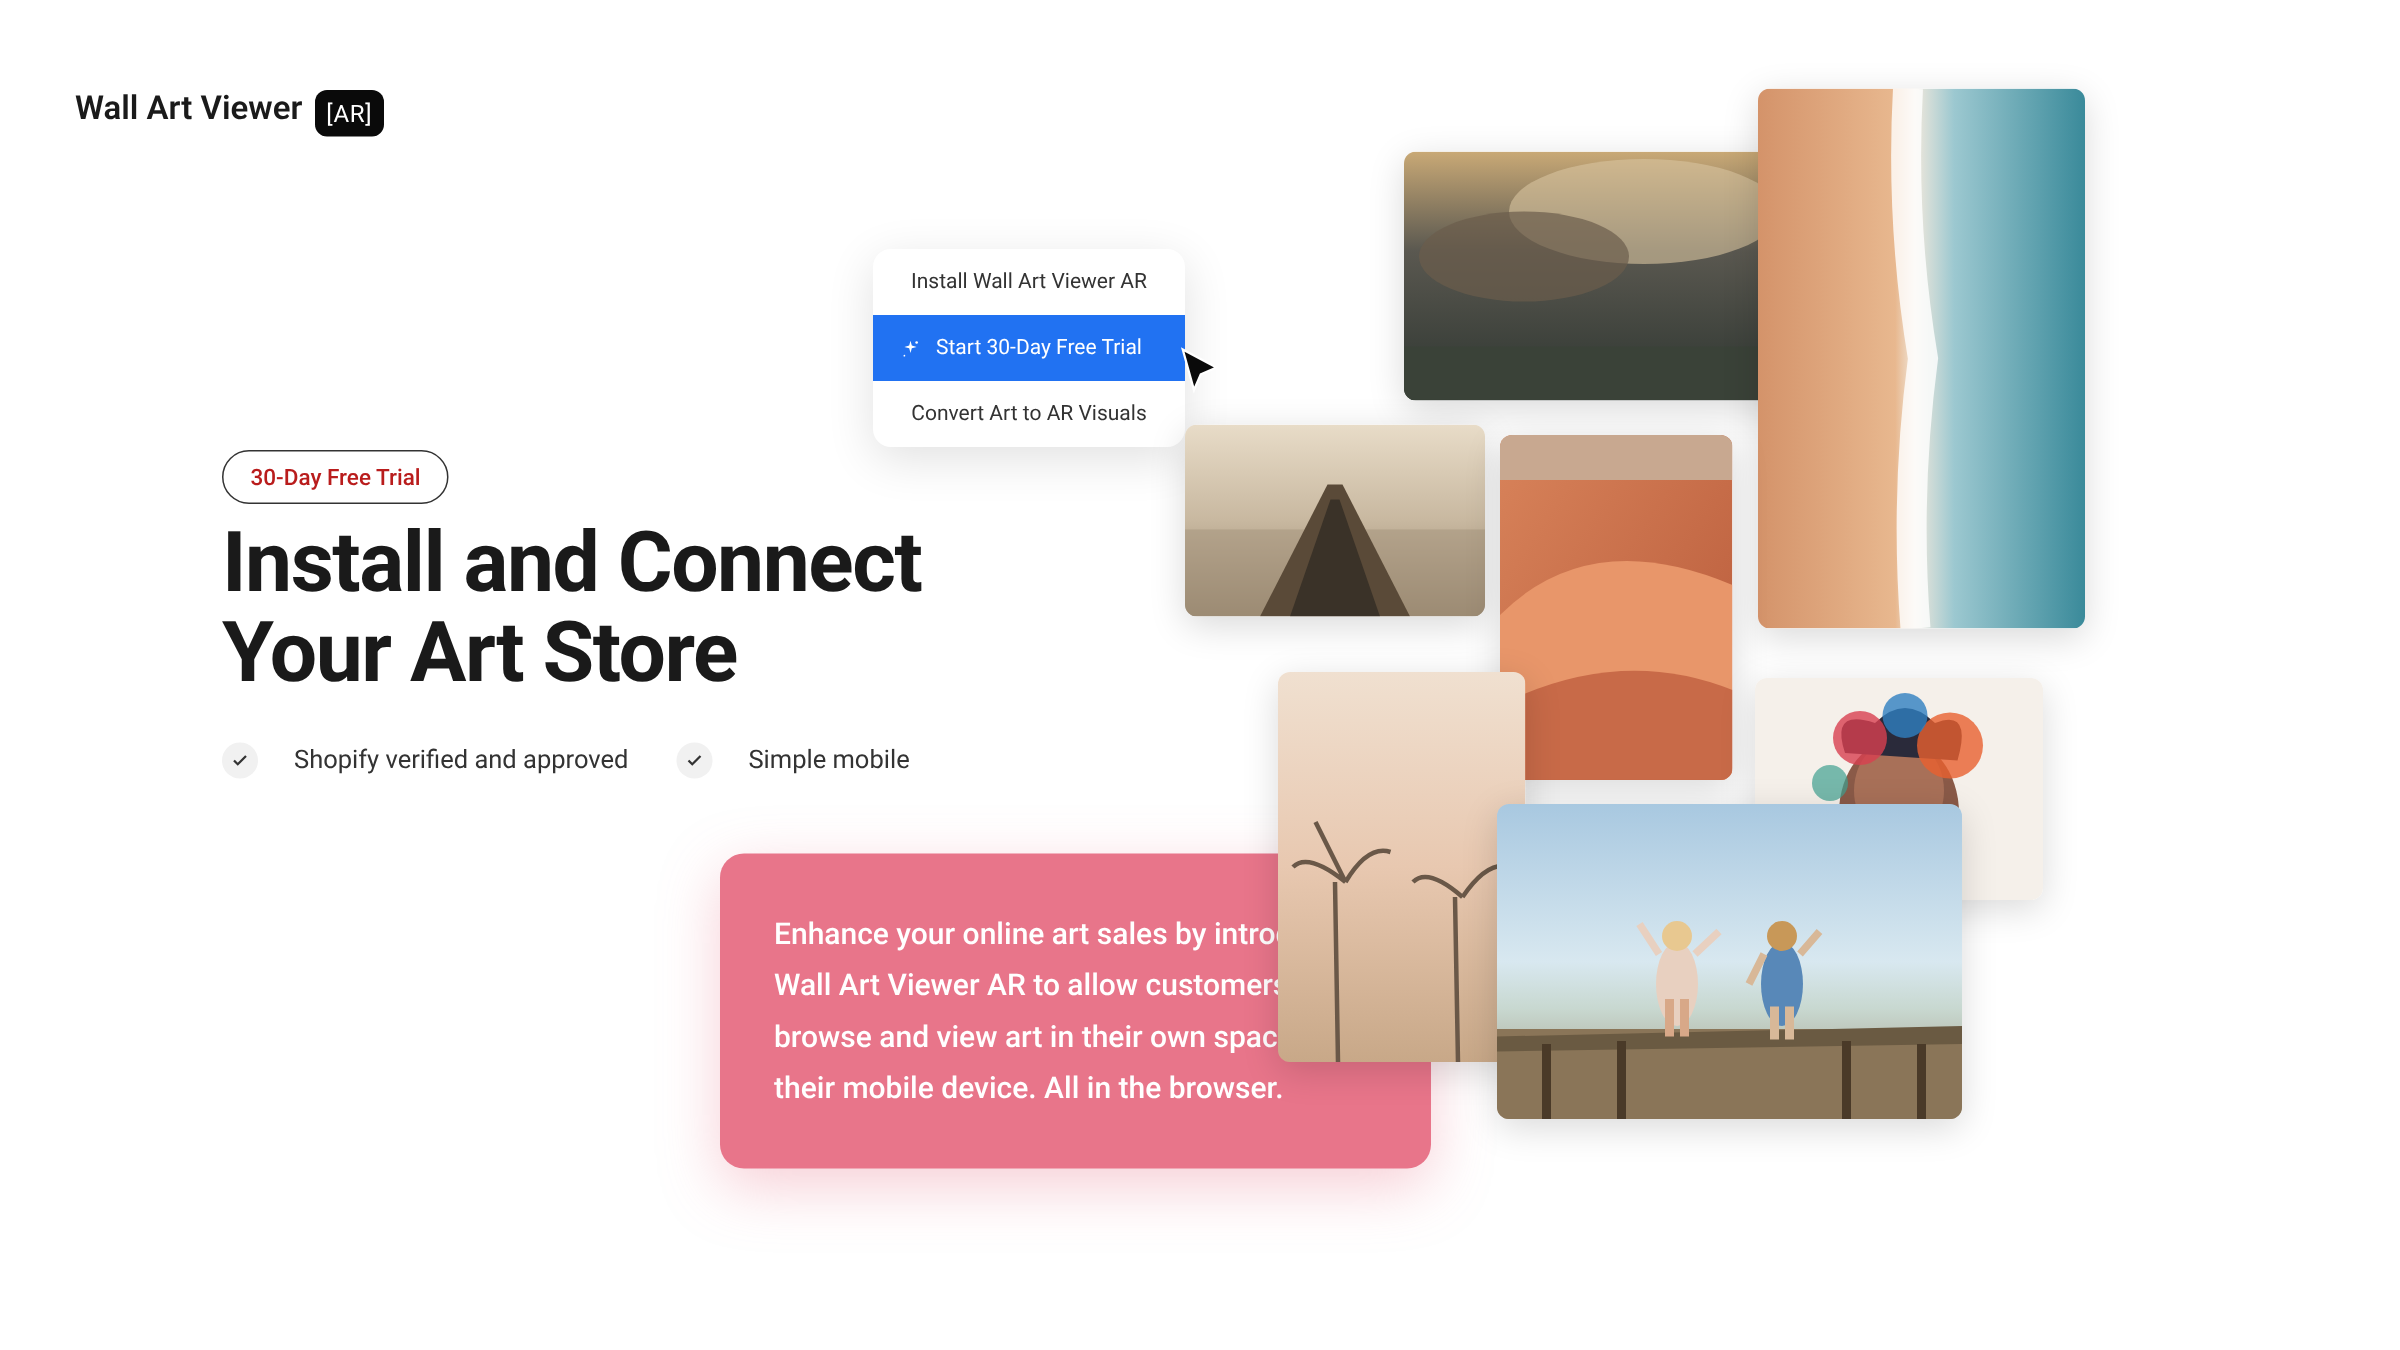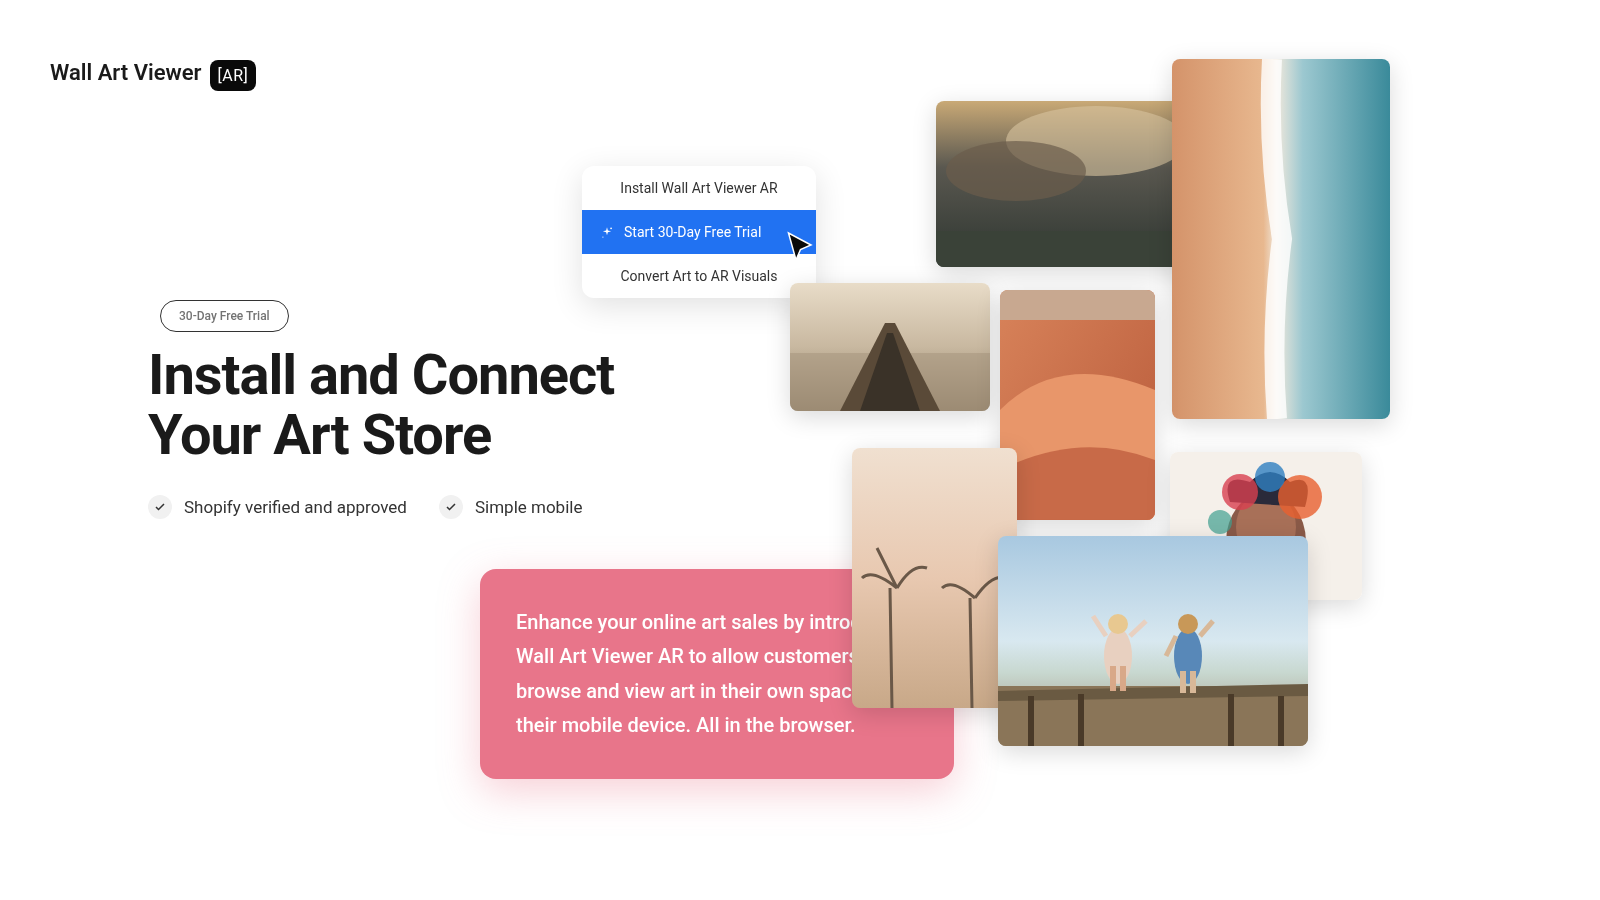--- a/index.html
+++ b/index.html
@@ -1,27 +1,27 @@
 <!DOCTYPE html>
 <html><head>
 <meta charset="utf-8">
 <style>
 *{margin:0;padding:0;box-sizing:border-box}
 body{font-family:-apple-system,BlinkMacSystemFont,'Segoe UI',Roboto,sans-serif;background:#fff;width:1600px;height:900px;overflow:hidden;position:relative}
 .logo{position:absolute;top:60px;left:50px;display:flex;gap:8px}
 .logo-text{font-size:22px;font-weight:600;color:#1a1a1a}
 .logo-badge{background:#0a0a0a;color:#fff;padding:6px 8px;border-radius:8px;font-size:16px;font-weight:400;letter-spacing:0.5px}
-.badge{position:absolute;top:300px;left:160px;border:1.5px solid #333;border-radius:999px;padding:8px 18px;font-size:12px;font-weight:500;color:#737373}
+.badge{position:absolute;top:300px;left:148px;border:1.5px solid #333;border-radius:999px;padding:8px 18px;font-size:15px;font-weight:500;color:#b91c1c}
 .headline{position:absolute;top:345px;left:148px;font-size:56px;font-weight:700;line-height:1.08;color:#1a1a1a;letter-spacing:-1px}
 .features{position:absolute;top:495px;left:148px;display:flex;gap:32px}
-.feature{display:flex;align-items:center;gap:12px}
+.feature{display:flex;align-items:center;gap:24px}
 .check-circle{width:24px;height:24px;border-radius:50%;background:#f1f1f1;display:flex;align-items:center;justify-content:center}
 .check-circle svg{width:12px;height:12px}
 .feature-text{font-size:17px;color:#333}
-.dropdown{position:absolute;top:166px;left:582px;width:234px;background:#fff;border-radius:12px;box-shadow:0 8px 32px rgba(0,0,0,0.12);overflow:hidden}
+.dropdown{position:absolute;top:166px;left:582px;width:208px;background:#fff;border-radius:12px;box-shadow:0 8px 32px rgba(0,0,0,0.12);overflow:hidden}
 .dropdown-item{padding:14px 18px;font-size:14px;color:#333;text-align:center}
 .dropdown-item.active{background:#2172f2;color:#fff;display:flex;align-items:flex-end;gap:10px;padding:14px 18px}
 .sparkle{width:14px;height:14px;fill:#fff}
 .cursor{position:absolute;top:230px;left:784px;width:36px;height:36px}
 .callout{position:absolute;top:569px;left:480px;width:474px;background:#e8758a;color:#fff;border-radius:16px;padding:36px 36px;font-size:20px;line-height:1.72;font-weight:500;box-shadow:0 12px 40px rgba(232,117,138,0.35)}
 .gallery{position:absolute;top:48px;left:780px;width:620px;height:720px}
 .art{position:absolute;border-radius:8px;box-shadow:0 6px 24px rgba(0,0,0,0.15);overflow:hidden}
 .art svg{width:100%;height:100%;display:block}
 </style>
 </head>

